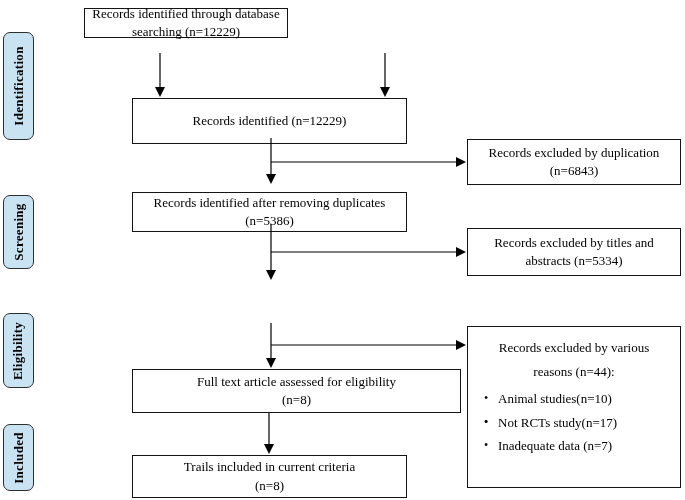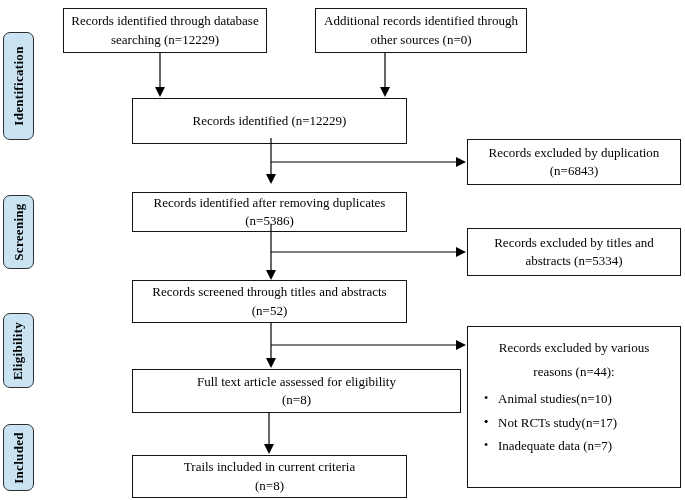--- a/index.html
+++ b/index.html
@@ -24,21 +24,21 @@
   .stage .vtxt {
     transform:rotate(-90deg); white-space:nowrap;
     font-weight:bold; font-size:13px; letter-spacing:.3px;
   }
   
   .stage-identification { top:32px;  height:108px; }
   .stage-screening      { top:195px; height:74px; }
   .stage-eligibility    { top:313px; height:75px; }
   .stage-included       { top:424px; height:67px; }
   
-  .b-db      { left:63px;  top:8px;   width:204px; height:45px; }
+  .b-db      { left:84px;  top:8px;   width:204px; height:30px; }
   .b-other   { left:315px; top:8px;   width:212px; height:45px; }
   .b-ident   { left:132px; top:98px;  width:275px; height:46px; }
   .b-dedup   { left:132px; top:192px; width:275px; height:40px; }
   .b-screen  { left:132px; top:280px; width:275px; height:43px; }
   .b-full    { left:132px; top:369px; width:329px; height:44px; }
   .b-trails  { left:132px; top:455px; width:275px; height:43px; }
   .b-exdup   { left:467px; top:139px; width:214px; height:46px; }
   .b-extitle { left:467px; top:228px; width:214px; height:48px; }
   
   .reasons {
@@ -70,42 +70,34 @@
     <span class="vtxt">Eligibility</span>
   </div>
   <div class="stage stage-included">
     <span class="vtxt">Included</span>
   </div>
 
   <div class="box b-db">
     <span class="txt">Records identified through database
 searching (n=12229)</span>
   </div>
-  <div class="box b-other">
-    <span class="txt">Additional records identified through
-other sources (n=0)</span>
-  </div>
   <div class="box b-ident">
     <span class="txt">Records identified (n=12229)</span>
   </div>
   <div class="box b-exdup">
     <span class="txt">Records excluded by duplication
 (n=6843)</span>
   </div>
   <div class="box b-dedup">
     <span class="txt">Records identified after removing duplicates
 (n=5386)</span>
   </div>
   <div class="box b-extitle">
     <span class="txt">Records excluded by titles and
 abstracts (n=5334)</span>
-  </div>
-  <div class="box b-screen">
-    <span class="txt">Records screened through titles and abstracts
-(n=52)</span>
   </div>
   <div class="box b-full">
     <span class="txt">Full text article assessed for eligibility
 (n=8)</span>
   </div>
   <div class="box b-trails">
     <span class="txt">Trails included in current criteria
 (n=8)</span>
   </div>
 

